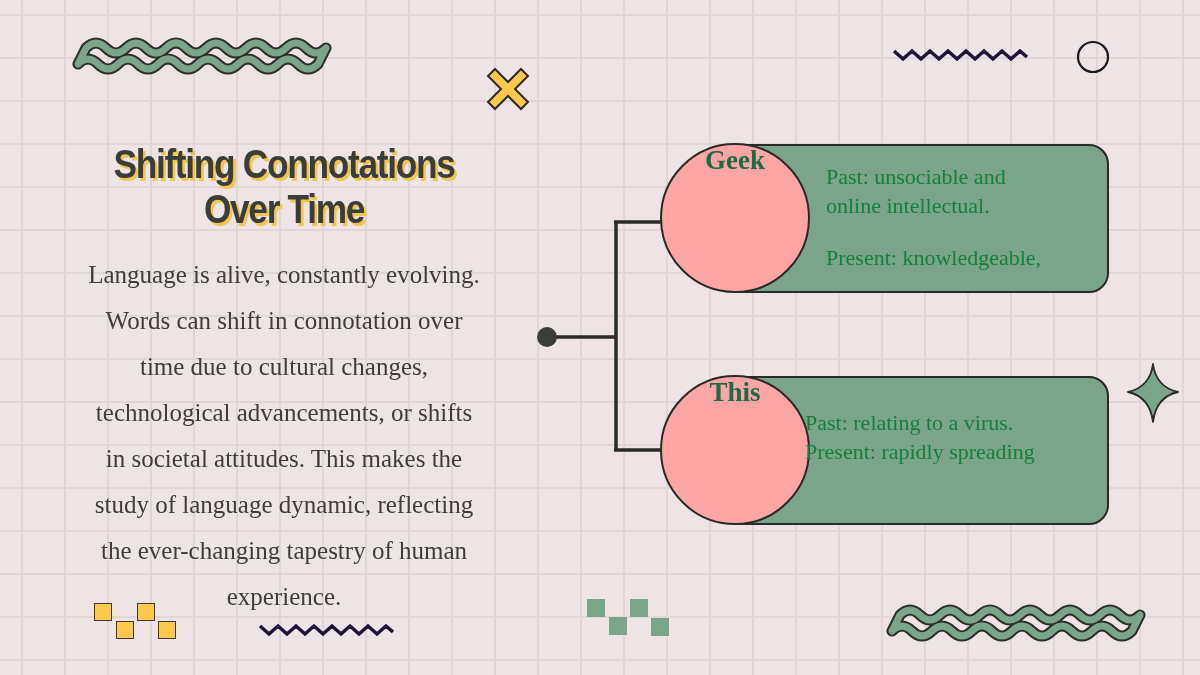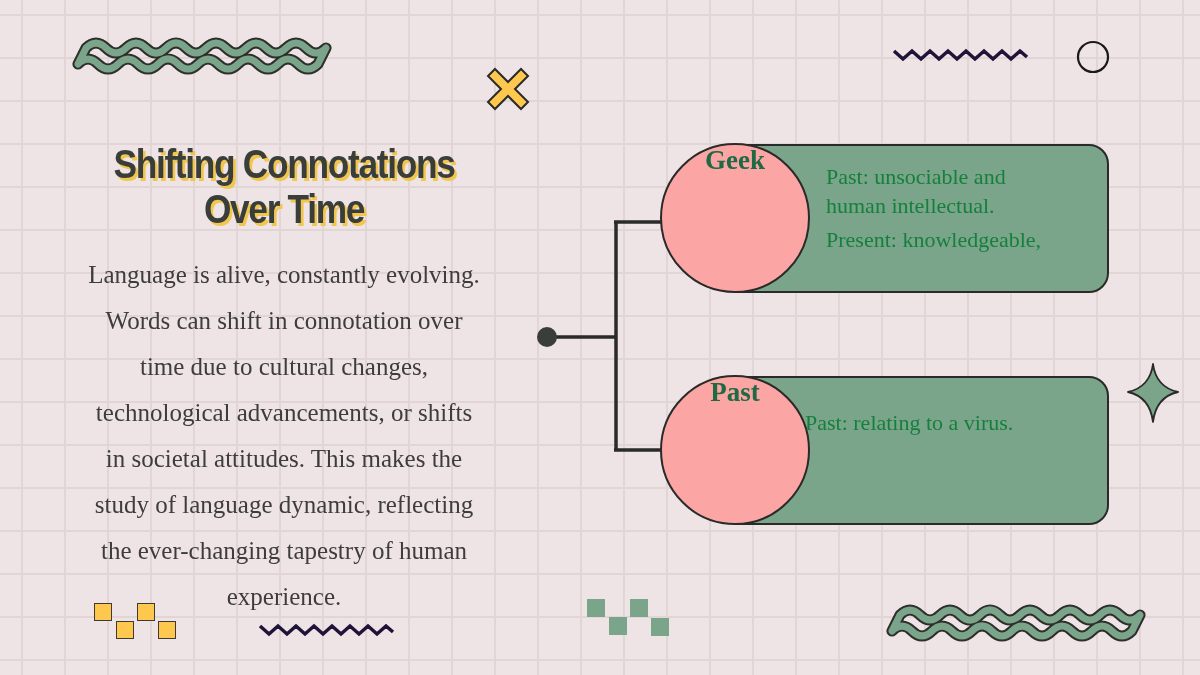--- a/index.html
+++ b/index.html
@@ -72,21 +72,21 @@
     }
     .card-text {
       position: absolute;
       font-family: "Liberation Serif", serif;
       font-size: 22px;
       line-height: 29px;
       color: #15803d;
       white-space: nowrap;
     }
     .card-text p { margin: 0; }
-    .card-text .gap { margin-top: 5px; }
+    .card-text .gap { margin-top: 23px; }
 
     .sq-yellow {
       position: absolute;
       width: 18px; height: 18px;
       background: #fec84f;
       border: 1.5px solid #3e3a36;
     }
     .sq-green {
       position: absolute;
       width: 18px; height: 18px;
@@ -155,26 +155,27 @@
   <circle cx="547" cy="337" r="10" fill="#3a3e3b"></circle>
 </svg>
 
 <div class="abs" style="left:0;top:0;">
   <div class="card-rect" style="left:734px;top:144px;width:375px;height:149px;"></div>
   <div class="card-circle" style="left:660px;top:143px;">
     <span class="card-label">Geek</span>
   </div>
   <div class="card-text" style="left:826px;top:162px;">
     <p>Past: unsociable and</p>
-    <p>human intellectual.</p>
+    <p>online intellectual.</p>
     <p class="gap">Present: knowledgeable,</p>
   </div>
 </div>
 
 <div class="abs" style="left:0;top:0;">
   <div class="card-rect" style="left:734px;top:376px;width:375px;height:149px;"></div>
   <div class="card-circle" style="left:660px;top:375px;">
-    <span class="card-label">Past</span>
+    <span class="card-label">This</span>
   </div>
   <div class="card-text" style="left:805px;top:408px;">
     <p>Past: relating to a virus.</p>
+    <p class="gap" style="margin-top:0;">Present: rapidly spreading</p>
   </div>
 </div>
 
 </body></html>

